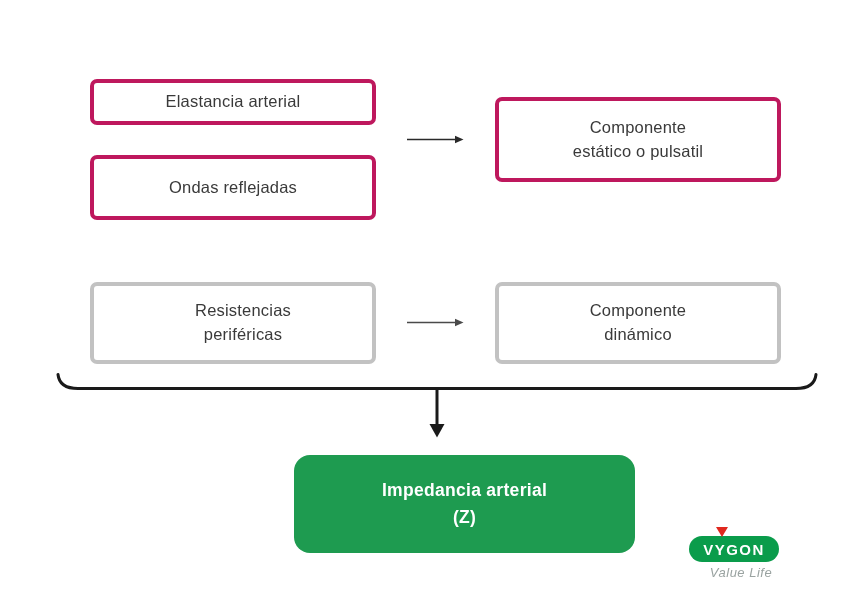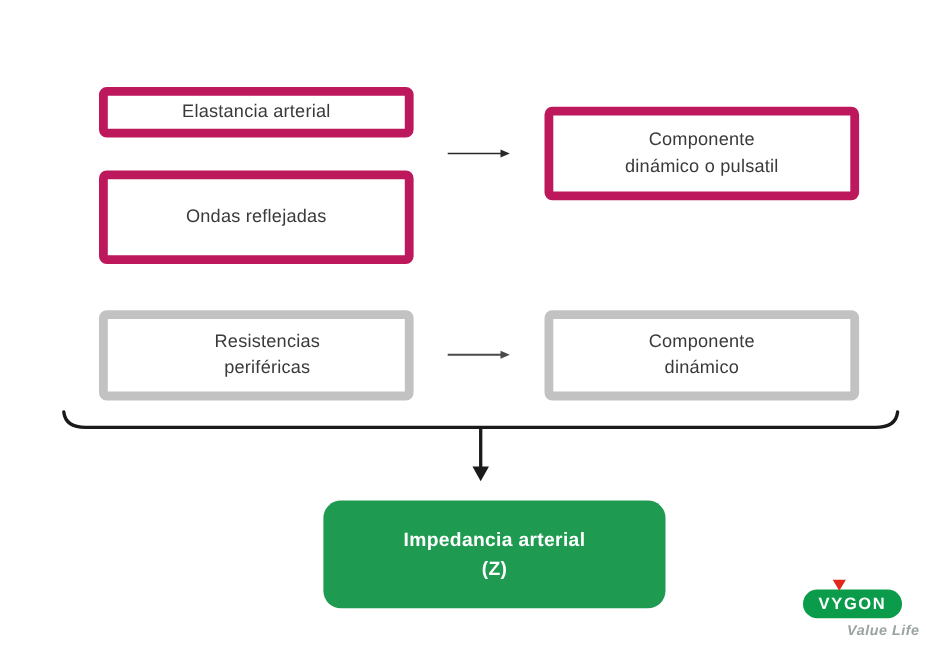--- a/index.html
+++ b/index.html
@@ -19,59 +19,59 @@
     position: absolute;
     left: 0;
     top: 0;
     width: 842px;
     height: 596px;
     pointer-events: none;
   }
   .box {
     position: absolute;
     box-sizing: border-box;
-    border: 8px solid #be185d;
+    border: 4px solid #be185d;
     border-radius: 7px;
     background: #ffffff;
     display: flex;
     flex-direction: column;
     align-items: center;
     justify-content: center;
     text-align: center;
     color: #3a3a3a;
     font-size: 16.5px;
     line-height: 1.45;
     letter-spacing: 0.2px;
   }
   .box.gray {
     border-color: #c2c2c2;
   }
   .result-box {
     position: absolute;
     left: 294px;
     top: 455px;
-    width: 311px;
+    width: 341px;
     height: 98px;
     box-sizing: border-box;
     background: #1e9b50;
     border-radius: 16px;
     display: flex;
     flex-direction: column;
     align-items: center;
     justify-content: center;
     text-align: center;
     color: #ffffff;
     font-weight: bold;
     font-size: 17.5px;
     line-height: 1.55;
     letter-spacing: 0.3px;
   }
   .logo {
     position: absolute;
-    left: 728px;
+    left: 687px;
     top: 524px;
     width: 112px;
     height: 58px;
   }
   .logo-triangle {
     position: absolute;
     left: 29px;
     top: 3px;
     width: 0;
     height: 0;
@@ -95,25 +95,25 @@
     font-weight: bold;
     font-size: 15px;
     letter-spacing: 1.5px;
     z-index: 1;
   }
   .logo-tagline {
     position: absolute;
     left: 0;
     top: 41px;
     width: 108px;
-    text-align: right;
+    text-align: center;
     color: #9aa3a1;
     font-size: 13px;
     font-style: italic;
-    font-weight: 700;
+    font-weight: 400;
     letter-spacing: 0.5px;
   }
 </style>
 </head>
 <body>
 
 <div class="stage">
 
   <svg class="connectors" width="842" height="596" viewBox="0 0 842 596" aria-hidden="true">
 
@@ -132,27 +132,27 @@
     <g>
       <line x1="437" y1="388.5" x2="437" y2="427" stroke="#1a1a1a" stroke-width="3"></line>
       <polygon points="429.5,424 444.5,424 437,437.5" fill="#1a1a1a"></polygon>
     </g>
   </svg>
 
   <div class="box" style="left:90px; top:79px; width:286px; height:46px;">
     <span>Elastancia arterial</span>
   </div>
 
-  <div class="box" style="left:90px; top:155px; width:286px; height:85px;text-align:right;">
+  <div class="box" style="left:90px; top:155px; width:286px; height:65px;text-align:right;">
     <span>Ondas reflejadas</span>
   </div>
 
   <div class="box" style="left:495px; top:97px; width:286px; height:85px;">
     <span>Componente</span>
-    <span>dinámico o pulsatil</span>
+    <span>estático o pulsatil</span>
   </div>
 
   <div class="box gray" style="left:90px; top:282px; width:286px; height:82px;padding-left:20px;">
     <span>Resistencias</span>
     <span>periféricas</span>
   </div>
 
   <div class="box gray" style="left:495px; top:282px; width:286px; height:82px;">
     <span>Componente</span>
     <span>dinámico</span>

